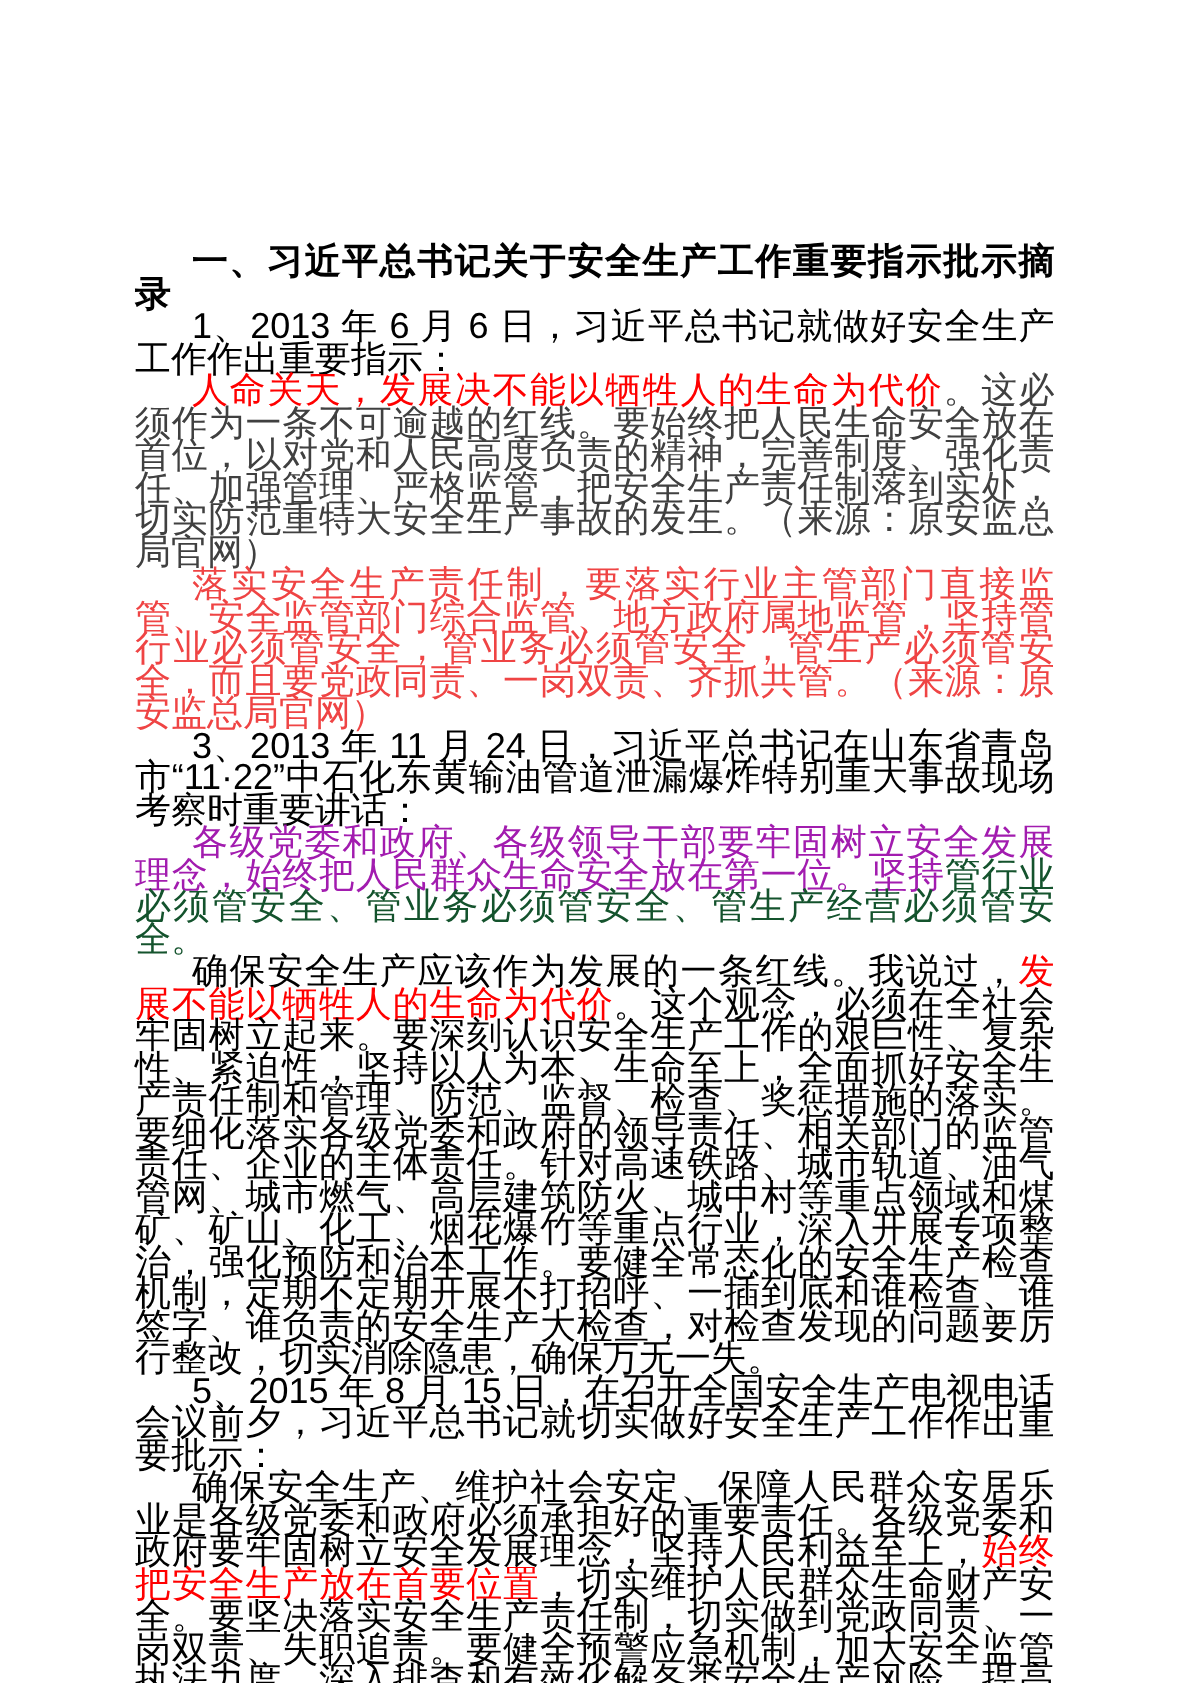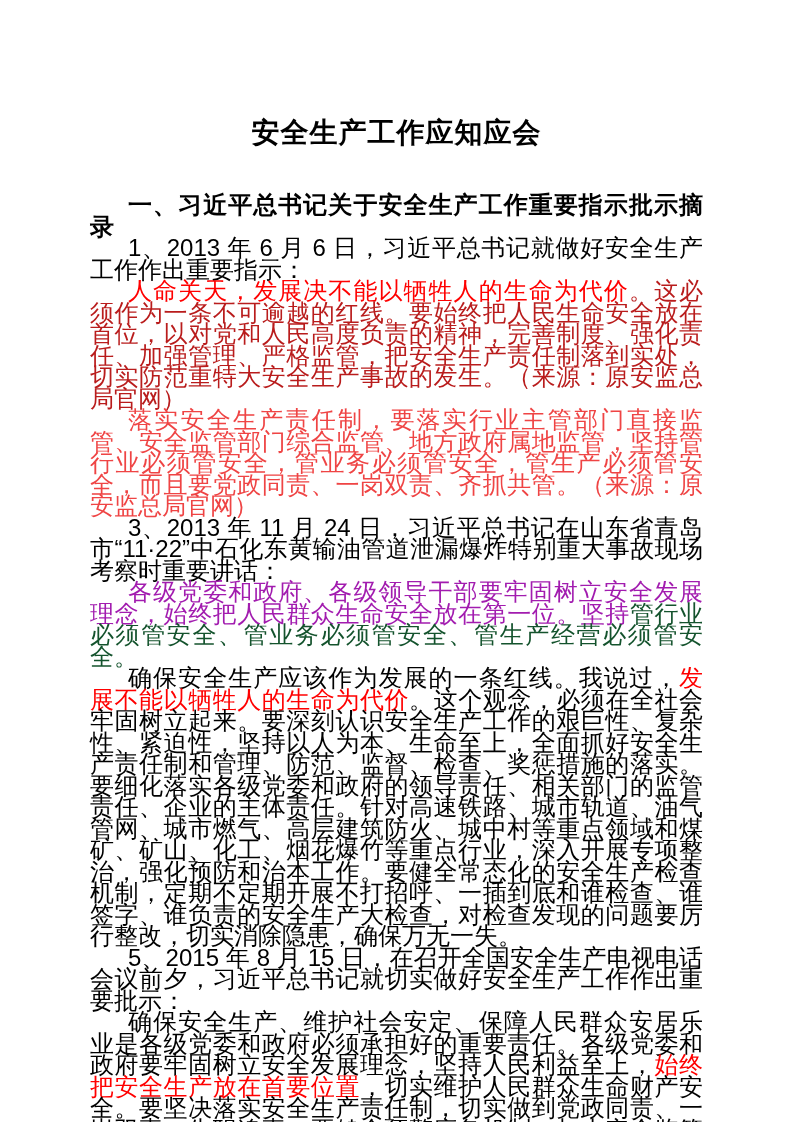--- a/index.html
+++ b/index.html
@@ -43,27 +43,26 @@
     text-indent: 38px;
   }
   .run {
     
   }
 </style>
 </head>
 <body>
 
 <div class="page" style="background: rgb(255, 255, 255); color: rgb(0, 0, 0);">
-  <h1 class="doc-title">安全生产工作应知应会</h1>
 
   <div class="doc-body">
     <p class="section-heading">一、习近平总书记关于安全生产工作重要指示批示摘录</p>
 
   <p class="para"><span class="run" style="color: rgb(0, 0, 0);">1、2013 年 6 月 6 日，习近平总书记就做好安全生产工作作出重要指示：</span></p>
-      <p class="para"><span class="run" style="color: rgb(255, 0, 0);">人命关天，发展决不能以牺牲人的生命为代价</span><span class="run" style="color: #b91c1c;">。这必须作为一条不可逾越的红线。要始终把人民生命安全放在首位，以对党和人民高度负责的精神，完善制度、强化责任、加强管理、严格监管，把安全生产责任制落到实处，切实防范重特大安全生产事故的发生。（来源：原安监总局官网）</span></p>
+      <p class="para"><span class="run" style="color: rgb(255, 0, 0);">人命关天，发展决不能以牺牲人的生命为代价</span><span class="run" style="color: #404040;">。这必须作为一条不可逾越的红线。要始终把人民生命安全放在首位，以对党和人民高度负责的精神，完善制度、强化责任、加强管理、严格监管，把安全生产责任制落到实处，切实防范重特大安全生产事故的发生。（来源：原安监总局官网）</span></p>
       <p class="para"><span class="run" style="color: #ef4444;">落实安全生产责任制，要落实行业主管部门直接监管、安全监管部门综合监管、地方政府属地监管，坚持管行业必须管安全，管业务必须管安全，管生产必须管安全，而且要党政同责、一岗双责、齐抓共管。（来源：原安监总局官网）</span></p>
       <p class="para"><span class="run" style="color: rgb(0, 0, 0);">3、2013 年 11 月 24 日，习近平总书记在山东省青岛市“11·22”中石化东黄输油管道泄漏爆炸特别重大事故现场考察时重要讲话：</span></p>
       <p class="para"><span class="run" style="color: #a21caf;">各级党委和政府、各级领导干部要牢固树立安全发展理念，始终把人民群众生命安全放在第一位。坚持</span><span class="run" style="color: #14532d;">管行业必须管安全、管业务必须管安全、管生产经营必须管安全。</span></p>
       <p class="para"><span class="run" style="color: rgb(0, 0, 0);">确保安全生产应该作为发展的一条红线。我说过，</span><span class="run" style="color: rgb(255, 0, 0);">发展不能以牺牲人的生命为代价</span><span class="run" style="color: rgb(0, 0, 0);">。这个观念，必须在全社会牢固树立起来。要深刻认识安全生产工作的艰巨性、复杂性、紧迫性，坚持以人为本、生命至上，全面抓好安全生产责任制和管理、防范、监督、检查、奖惩措施的落实。要细化落实各级党委和政府的领导责任、相关部门的监管责任、企业的主体责任。针对高速铁路、城市轨道、油气管网、城市燃气、高层建筑防火、城中村等重点领域和煤矿、矿山、化工、烟花爆竹等重点行业，深入开展专项整治，强化预防和治本工作。要健全常态化的安全生产检查机制，定期不定期开展不打招呼、一插到底和谁检查、谁签字、谁负责的安全生产大检查，对检查发现的问题要厉行整改，切实消除隐患，确保万无一失。</span></p>
       <p class="para"><span class="run" style="color: rgb(0, 0, 0);">5、2015 年 8 月 15 日，在召开全国安全生产电视电话会议前夕，习近平总书记就切实做好安全生产工作作出重要批示：</span></p>
       <p class="para"><span class="run" style="color: rgb(0, 0, 0);">确保安全生产、维护社会安定、保障人民群众安居乐业是各级党委和政府必须承担好的重要责任。各级党委和政府要牢固树立安全发展理念，坚持人民利益至上，</span><span class="run" style="color: rgb(255, 0, 0);">始终把安全生产放在首要位置</span><span class="run" style="color: rgb(0, 0, 0);">，切实维护人民群众生命财产安全。要坚决落实安全生产责任制，切实做到党政同责、一岗双责、失职追责。要健全预警应急机制，加大安全监管执法力度，深入排查和有效化解各类安全生产风险，提高安全生产保障水平，努力推动安全生产形势实现根本好转。各生产单位要强化安全生产第一意识，落实安全生产主</span></p>
     </div>
 </div>
 
 </body></html>

